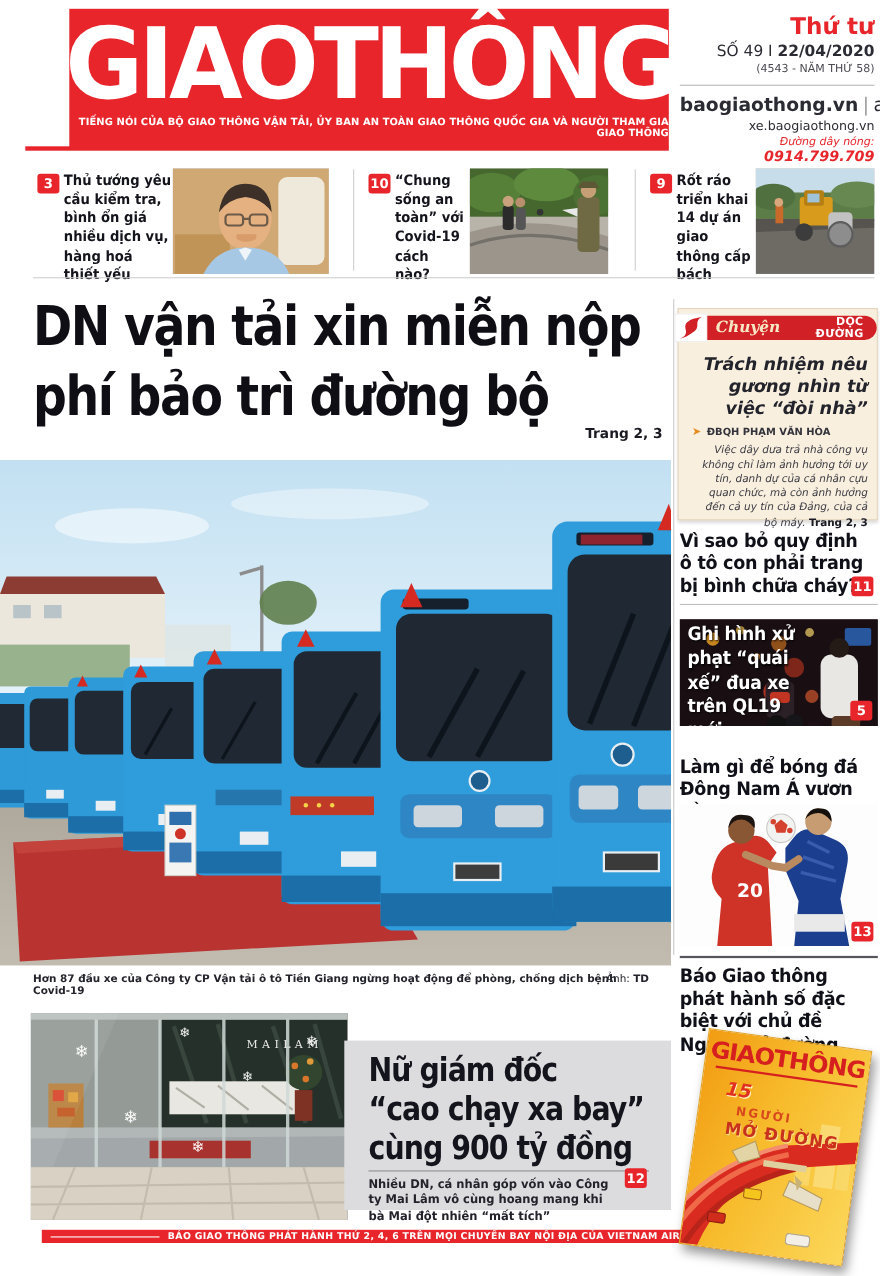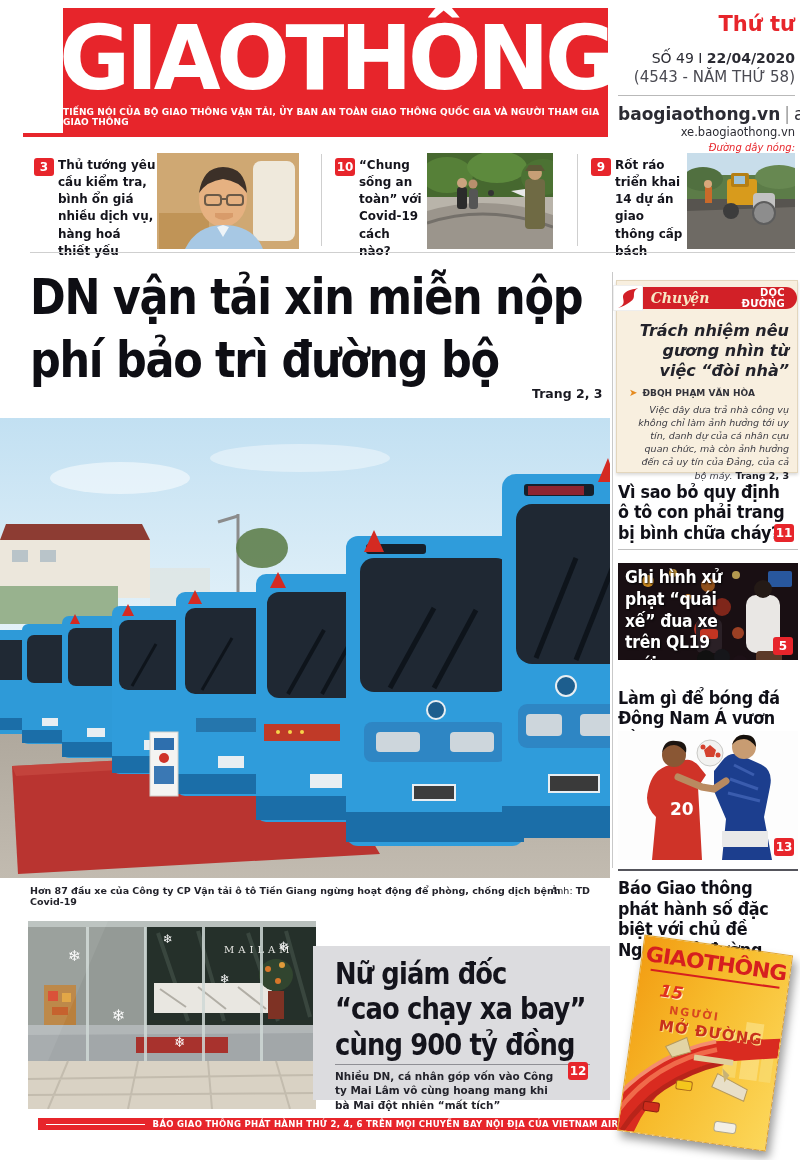--- a/index.html
+++ b/index.html
@@ -4,29 +4,29 @@
 <style>
   * { margin:0; padding:0; box-sizing:border-box; }
   body { background:#e9e9e9; font-family:"DejaVu Sans","Liberation Sans",sans-serif; }
   .page { position:relative; width:800px; height:1160px; background:#fff; margin:0 auto; overflow:hidden; }
 
   
   .logo-box { position:absolute; left:63px; top:8px; width:545px; height:126px; background:#e7252b; }
   .logo-text { position:absolute; left:0; top:6px; width:100%; text-align:center; color:#fff;
     font-size:80px; font-weight:bold; letter-spacing:-4px; white-space:nowrap;
     transform:scale(1.08,1.12); transform-origin:center top; line-height:1; }
-  .logo-tagline { position:absolute; left:0; bottom:7px; width:100%; text-align:left; color:#fff;
+  .logo-tagline { position:absolute; left:0; bottom:7px; width:100%; text-align:right; color:#fff;
     font-size:9px; font-weight:bold; letter-spacing:.1px; }
   .logo-underline { position:absolute; left:23px; top:133px; width:585px; height:4px; background:#e7252b; }
 
   .mast-info { position:absolute; left:618px; top:12px; width:177px; text-align:right; }
   .weekday { color:#e7252b; font-size:21px; font-weight:bold; line-height:1.15; }
-  .issue-line { font-size:14px; color:#2b2b33; margin-top:14px; }
+  .issue-line { font-size:14px; color:#2b2b33; margin-top:3px; }
   .issue-line .bold { font-weight:bold; }
-  .issue-note { font-size:15px; color:#4a4a52; margin-top:2px; }
+  .issue-note { font-size:10px; color:#4a4a52; margin-top:2px; }
   .mast-div { border-top:1px solid #b9b9b9; margin-top:9px; }
   .sites { font-size:17px; color:#2b2b33; margin-top:8px; }
   .sites .b { font-weight:bold; }
   .sites .sep { color:#999; padding:0 4px; }
   .site2 { font-size:11.5px; color:#2b2b33; margin-top:1px; }
   .hotline { font-size:10px; font-style:italic; color:#e7252b; margin-top:3px; }
   .hotline .num { font-size:13px; font-weight:bold; }
 
   
   .teaser-bar { position:absolute; left:0; top:150px; width:800px; height:102px; }

